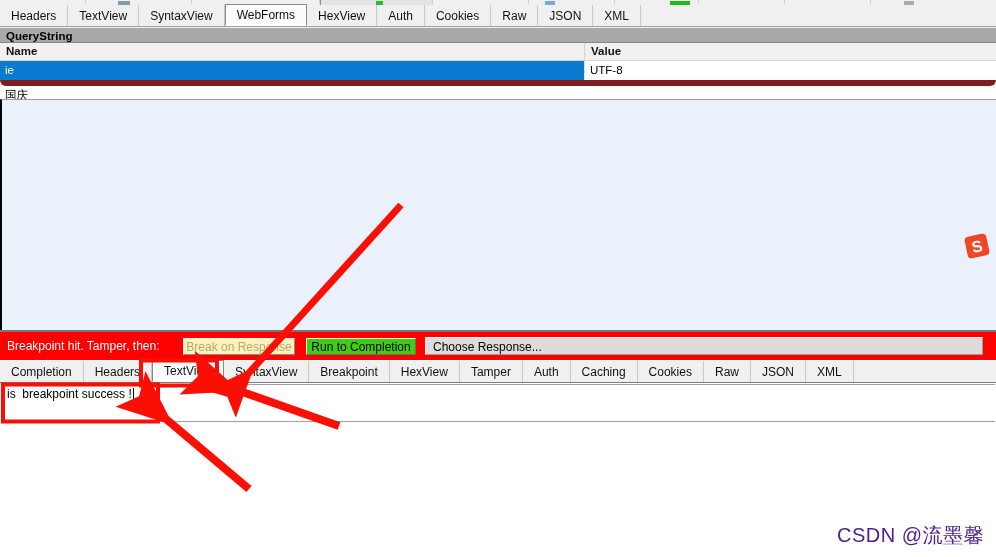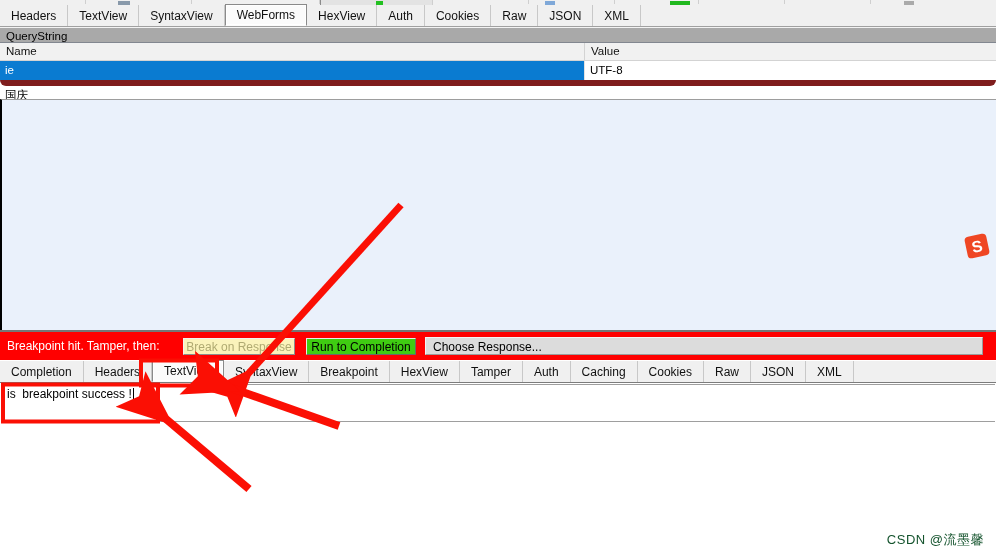--- a/index.html
+++ b/index.html
@@ -77,20 +77,21 @@
 
   
   #qs-header {
     position: absolute;
     left: 0; top: 27px;
     width: 996px; height: 15px;
     background: #a9a9a9;
     border-top: 1px solid #f3f3f3;
     display: flex;
     align-items: center;
+    font-weight: bold;
   }
   #qs-header .qs-label {
     padding-left: 6px;
     font-size: 11.5px;
     color: #000;
     background: #a9a9a9;
   }
   #qs-header .qs-rest { flex: 1 1 auto; }
 
   
@@ -107,20 +108,21 @@
     height: 17px;
     background: #f1f1f1;
     border-bottom: 1px solid #d3d3d3;
   }
   .grid-headcell {
     font-size: 11.5px;
     line-height: 17px;
     padding-left: 6px;
     color: #111;
     box-sizing: border-box;
+    font-weight: bold;
   }
   .grid-headcell.col-name {
     width: 585px;
     border-right: 1px solid #d3d3d3;
   }
   .grid-headcell.col-value { flex: 1 1 auto; }
 
   .grid-row {
     display: flex;
     height: 19px;
@@ -275,22 +277,22 @@
     left: 0; top: 0;
     width: 996px; height: 557px;
     pointer-events: none;
   }
 
   
   #watermark {
     position: absolute;
     right: 12px;
     bottom: 8px;
-    font-size: 13px;
-    color: #14532d;
+    font-size: 20px;
+    color: #4c1d95;
     letter-spacing: 0.5px;
     white-space: nowrap;
     text-align: center;
   }
 </style>
 </head>
 <body>
 
 <div id="toolbar-sliver">
   <div class="tb-cell" style="left:0;width:85px;"></div>

